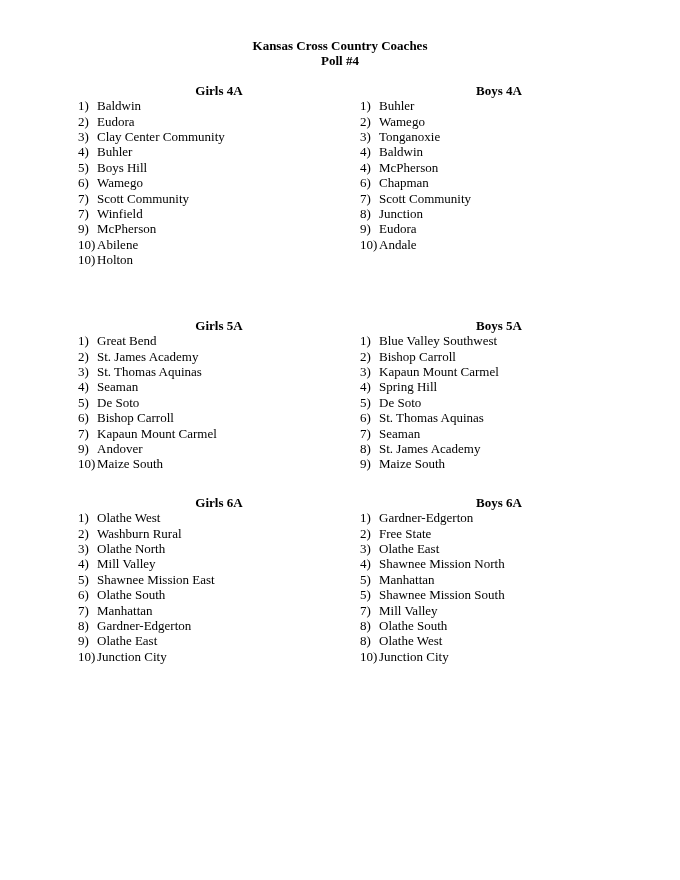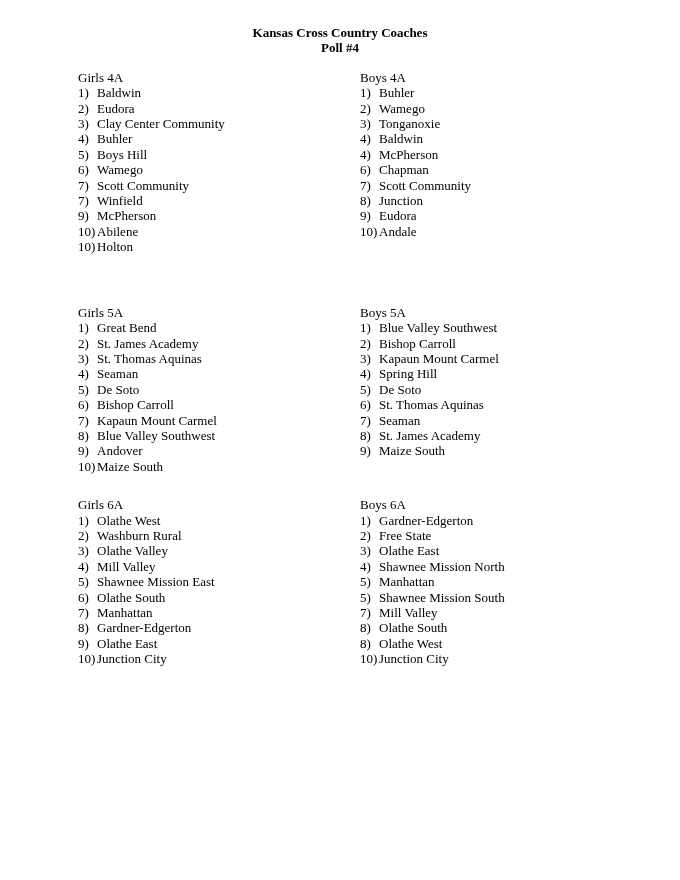--- a/index.html
+++ b/index.html
@@ -12,36 +12,37 @@
     width: 680px;
     height: 880px;
     background: #ffffff;
     color: #000000;
     font-family: "Liberation Serif", serif;
     font-size: 13px;
     line-height: 15.4px;
     overflow: hidden;
   }
   .titles {
-    padding-top: 25px;
+    padding-top: 38px;
     text-align: center;
     font-weight: bold;
   }
   .poll-grid {
     display: grid;
     grid-template-columns: 282px 1fr;
     margin-left: 78px;
     margin-top: 14px;
     width: 560px;
   }
   .section { }
   .section:nth-child(3), .section:nth-child(4) { margin-top: 50px; }
   .section:nth-child(5), .section:nth-child(6) { margin-top: 23px; }
   .heading {
-    font-weight: normal;
+    font-weight: bold;
+    text-align: center;
   }
   .item {
     white-space: nowrap;
   }
   .rank {
     display: inline-block;
     min-width: 19px;
   }
 </style>
 </head>
@@ -82,41 +83,40 @@
       </div>
       <div class="section">
         <div class="heading">Girls 5A</div>
         <div class="item"><span class="rank">1)</span><span class="team">Great Bend</span></div>
         <div class="item"><span class="rank">2)</span><span class="team">St. James Academy</span></div>
         <div class="item"><span class="rank">3)</span><span class="team">St. Thomas Aquinas</span></div>
         <div class="item"><span class="rank">4)</span><span class="team">Seaman</span></div>
         <div class="item"><span class="rank">5)</span><span class="team">De Soto</span></div>
         <div class="item"><span class="rank">6)</span><span class="team">Bishop Carroll</span></div>
         <div class="item"><span class="rank">7)</span><span class="team">Kapaun Mount Carmel</span></div>
-        <div class="item"><span class="rank">8)</span><span class="team">Blue Valley Southwest</span></div>
         <div class="item"><span class="rank">9)</span><span class="team">Andover</span></div>
         <div class="item"><span class="rank">10)</span><span class="team">Maize South</span></div>
       </div>
       <div class="section">
         <div class="heading">Boys 5A</div>
         <div class="item"><span class="rank">1)</span><span class="team">Blue Valley Southwest</span></div>
         <div class="item"><span class="rank">2)</span><span class="team">Bishop Carroll</span></div>
         <div class="item"><span class="rank">3)</span><span class="team">Kapaun Mount Carmel</span></div>
         <div class="item"><span class="rank">4)</span><span class="team">Spring Hill</span></div>
         <div class="item"><span class="rank">5)</span><span class="team">De Soto</span></div>
         <div class="item"><span class="rank">6)</span><span class="team">St. Thomas Aquinas</span></div>
         <div class="item"><span class="rank">7)</span><span class="team">Seaman</span></div>
         <div class="item"><span class="rank">8)</span><span class="team">St. James Academy</span></div>
         <div class="item"><span class="rank">9)</span><span class="team">Maize South</span></div>
       </div>
       <div class="section">
         <div class="heading">Girls 6A</div>
         <div class="item"><span class="rank">1)</span><span class="team">Olathe West</span></div>
         <div class="item"><span class="rank">2)</span><span class="team">Washburn Rural</span></div>
-        <div class="item"><span class="rank">3)</span><span class="team">Olathe Valley</span></div>
+        <div class="item"><span class="rank">3)</span><span class="team">Olathe North</span></div>
         <div class="item"><span class="rank">4)</span><span class="team">Mill Valley</span></div>
         <div class="item"><span class="rank">5)</span><span class="team">Shawnee Mission East</span></div>
         <div class="item"><span class="rank">6)</span><span class="team">Olathe South</span></div>
         <div class="item"><span class="rank">7)</span><span class="team">Manhattan</span></div>
         <div class="item"><span class="rank">8)</span><span class="team">Gardner-Edgerton</span></div>
         <div class="item"><span class="rank">9)</span><span class="team">Olathe East</span></div>
         <div class="item"><span class="rank">10)</span><span class="team">Junction City</span></div>
       </div>
       <div class="section">
         <div class="heading">Boys 6A</div>

